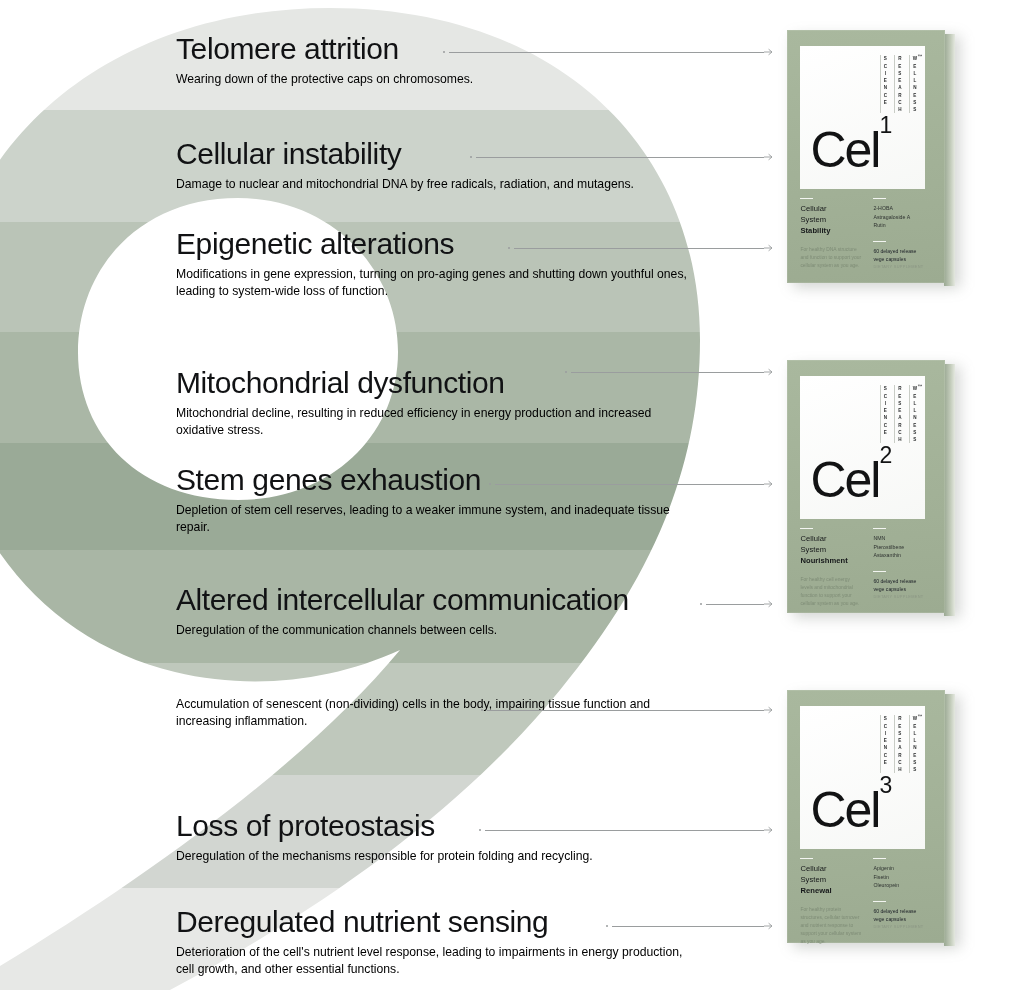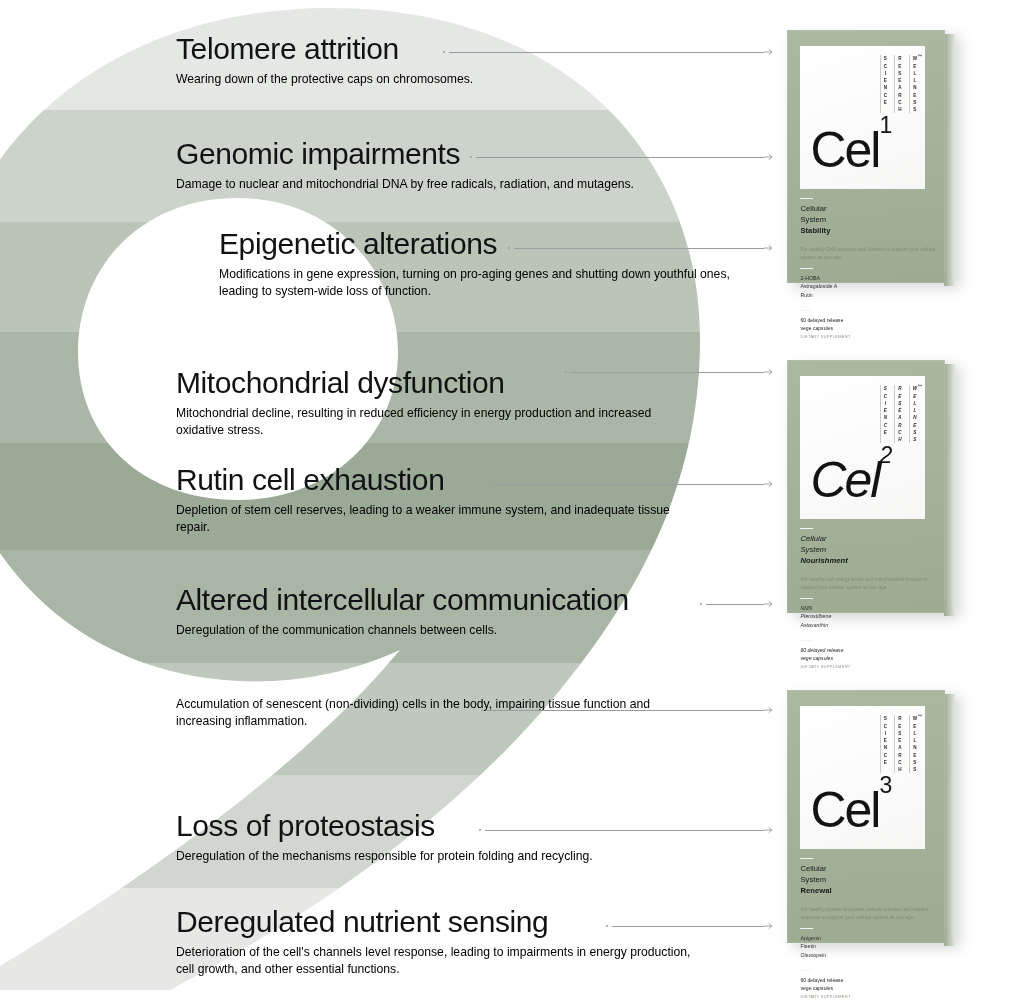--- a/index.html
+++ b/index.html
@@ -93,21 +93,21 @@
     position:relative;
   }
   .srw .col span{
     font-size:4.6px;font-weight:700;letter-spacing:.2px;color:#2b2d2e;line-height:1.58;
   }
   .srw .tm{
     position:absolute;top:-2px;right:-5px;font-size:3.2px;color:#6d7070;font-weight:700;
   }
   .pack .lower{
     position:absolute;left:8.5%;right:6%;top:66.5%;bottom:4%;
-    display:flex;gap:8%;flex-direction:column;
+    display:flex;gap:8%;
   }
   .pack .lcol{flex:1 1 0;min-width:0;}
   .pack .rule{
     width:13px;height:1.2px;background:#f3f5f1;margin-bottom:5px;
   }
   .pack .prodname{
     font-size:7.6px;line-height:1.42;color:#16181a;font-weight:400;letter-spacing:.05px;
   }
   .pack .prodname b{font-weight:700;display:block;}
   .pack .ing{
@@ -176,32 +176,32 @@
     </div>
     <div class="connector" style="left:443px;top:47px;width:330px;">
       <div class="dot"></div>
       <div class="ln"></div>
       <svg class="arw" viewBox="0 0 9 10">
         <path d="M0 5 H8 M4.6 2.2 L8 5 L4.6 7.8" fill="none" stroke="#9a9d9e" stroke-width="0.9"></path>
       </svg>
     </div>
 
     <div class="row" style="top:138px;">
-      <h2>Genomic impairments</h2>
+      <h2>Cellular instability</h2>
       <p>Damage to nuclear and mitochondrial DNA by free radicals, radiation, and mutagens.</p>
     </div>
     <div class="connector" style="left:470px;top:152px;width:303px;">
       <div class="dot"></div>
       <div class="ln"></div>
       <svg class="arw" viewBox="0 0 9 10">
         <path d="M0 5 H8 M4.6 2.2 L8 5 L4.6 7.8" fill="none" stroke="#9a9d9e" stroke-width="0.9"></path>
       </svg>
     </div>
 
-    <div class="row" style="top:228px;margin-left:43px;">
+    <div class="row" style="top:228px;">
       <h2>Epigenetic alterations</h2>
       <p>Modifications in gene expression, turning on pro-aging genes and shutting down youthful ones, leading to system-wide loss of function.</p>
     </div>
     <div class="connector" style="left:508px;top:243px;width:265px;">
       <div class="dot"></div>
       <div class="ln"></div>
       <svg class="arw" viewBox="0 0 9 10">
         <path d="M0 5 H8 M4.6 2.2 L8 5 L4.6 7.8" fill="none" stroke="#9a9d9e" stroke-width="0.9"></path>
       </svg>
     </div>
@@ -212,21 +212,21 @@
     </div>
     <div class="connector" style="left:565px;top:367px;width:208px;">
       <div class="dot"></div>
       <div class="ln"></div>
       <svg class="arw" viewBox="0 0 9 10">
         <path d="M0 5 H8 M4.6 2.2 L8 5 L4.6 7.8" fill="none" stroke="#9a9d9e" stroke-width="0.9"></path>
       </svg>
     </div>
 
     <div class="row" style="top:464px;">
-      <h2>Rutin cell exhaustion</h2>
+      <h2>Stem genes exhaustion</h2>
       <p>Depletion of stem cell reserves, leading to a weaker immune system, and inadequate tissue repair.</p>
     </div>
     <div class="connector" style="left:489px;top:479px;width:284px;">
       <div class="dot"></div>
       <div class="ln"></div>
       <svg class="arw" viewBox="0 0 9 10">
         <path d="M0 5 H8 M4.6 2.2 L8 5 L4.6 7.8" fill="none" stroke="#9a9d9e" stroke-width="0.9"></path>
       </svg>
     </div>
 
@@ -260,21 +260,21 @@
     <div class="connector" style="left:479px;top:825px;width:294px;">
       <div class="dot"></div>
       <div class="ln"></div>
       <svg class="arw" viewBox="0 0 9 10">
         <path d="M0 5 H8 M4.6 2.2 L8 5 L4.6 7.8" fill="none" stroke="#9a9d9e" stroke-width="0.9"></path>
       </svg>
     </div>
 
     <div class="row" style="top:906px;">
       <h2>Deregulated nutrient sensing</h2>
-      <p>Deterioration of the cell's channels level response, leading to impairments in energy production, cell growth, and other essential functions.</p>
+      <p>Deterioration of the cell's nutrient level response, leading to impairments in energy production, cell growth, and other essential functions.</p>
     </div>
     <div class="connector" style="left:606px;top:921px;width:167px;">
       <div class="dot"></div>
       <div class="ln"></div>
       <svg class="arw" viewBox="0 0 9 10">
         <path d="M0 5 H8 M4.6 2.2 L8 5 L4.6 7.8" fill="none" stroke="#9a9d9e" stroke-width="0.9"></path>
       </svg>
     </div>
 
   </div>
@@ -341,21 +341,21 @@
           <div class="count" style="margin-top:0;">
             <span>60 delayed release</span><br>
             <span>vege capsules</span>
           </div>
           <div class="supp">DIETARY SUPPLEMENT</div>
         </div>
       </div>
     </div>
   </div>
 
-  <div class="pack" style="left:787px;top:360px;width:168px;height:253px;font-style:italic;">
+  <div class="pack" style="left:787px;top:360px;width:168px;height:253px;">
     <div class="shadow"></div>
     <div class="side"></div>
     <div class="face">
       <div class="window">
         <div class="srw" style="right:8px;top:9px;">
           <div class="col">
             <span>S</span>
               <span>C</span>
               <span>I</span>
               <span>E</span>

